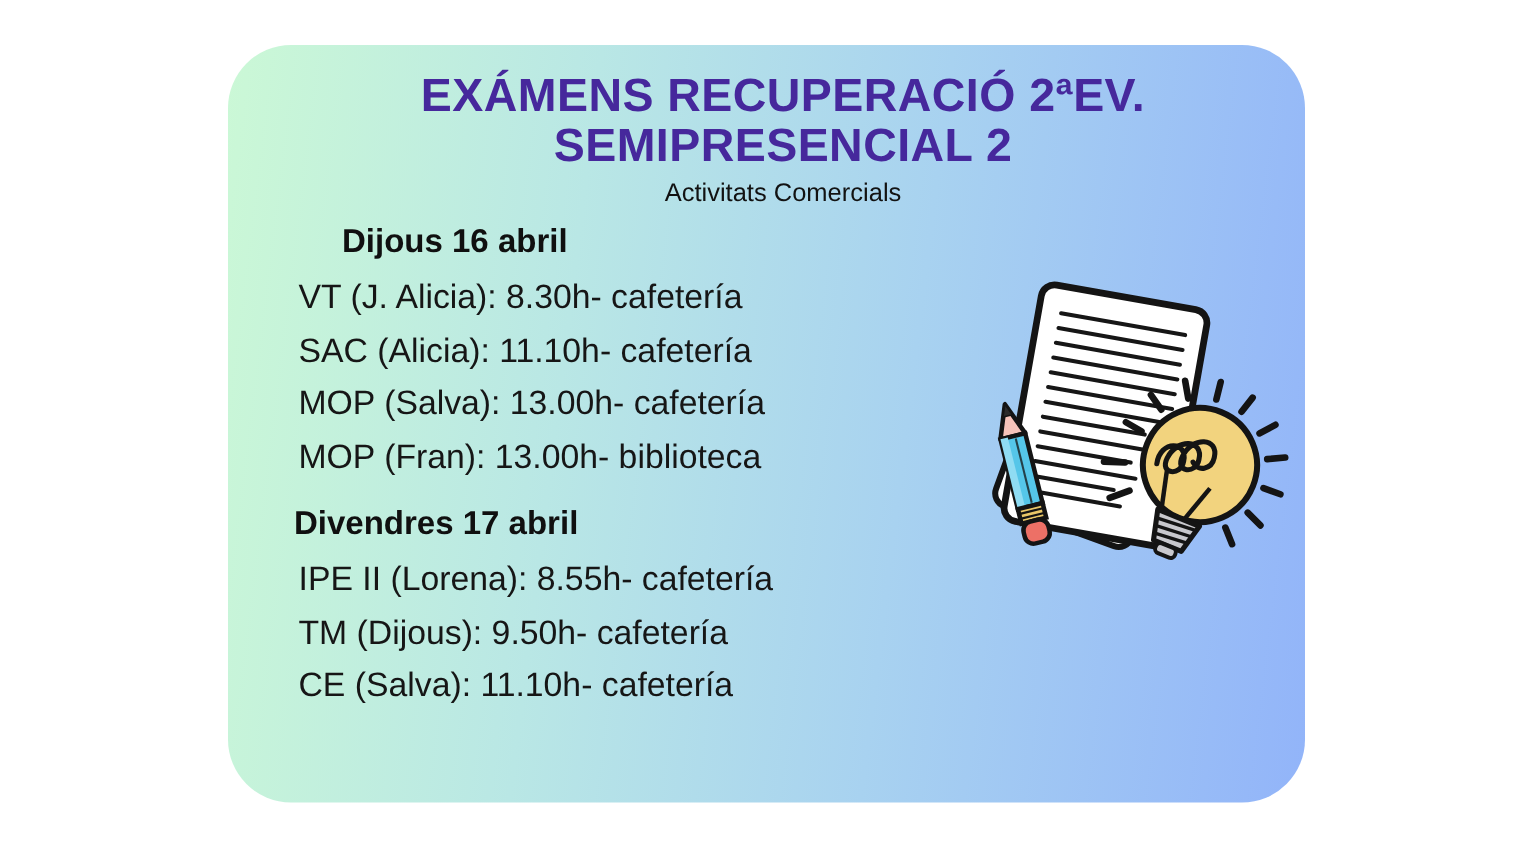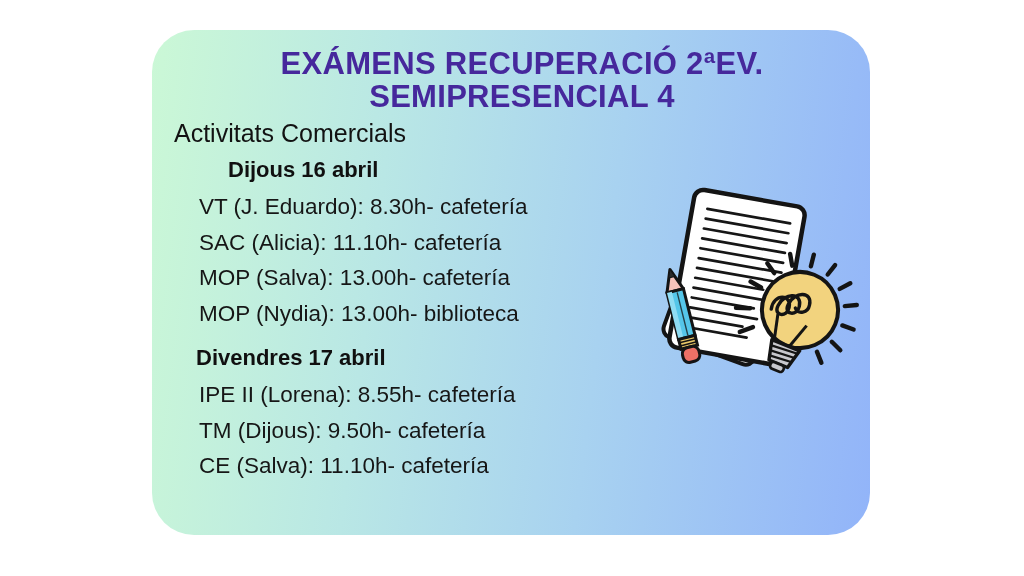--- a/index.html
+++ b/index.html
@@ -13,22 +13,22 @@
     border-radius:42px;
     background:linear-gradient(97deg,#cbf8d6 0%,#b9e7e5 32%,#a8d2f0 62%,#92b4f9 100%);
   }
   .head{padding-left:22px;}
   .title{
     margin-top:17px;text-align:center;
     font-weight:800;font-size:31px;line-height:33px;
     color:#46289c;letter-spacing:.3px;
   }
   .subtitle{
-    margin-top:6px;
-    font-size:25px;color:#121212;
+    margin-top:6px;text-align:center;
+    font-size:17px;color:#121212;
   }
   .heading{
     margin:9px 0 0 76px;
     font-size:22px;font-weight:700;color:#101010;
   }
   .heading.second{margin-top:14px;margin-left:44px;}
   .list{margin:6px 0 0 47px;font-size:22.5px;color:#161616;}
   .list .item{line-height:35.5px;white-space:nowrap;}
   .illustration{
     position:absolute;left:478px;top:150px;width:250px;height:230px;
@@ -36,31 +36,31 @@
   }
 </style>
 </head>
 <body>
 
 <div class="stage">
   <div class="card">
     <div class="head">
       <div class="title">
         <div>EXÁMENS RECUPERACIÓ 2ªEV.</div>
-        <div>SEMIPRESENCIAL 4</div>
+        <div>SEMIPRESENCIAL 2</div>
       </div>
       <div class="subtitle">Activitats Comercials</div>
     </div>
 
     <div class="heading">Dijous 16 abril</div>
     <div class="list">
-      <div class="item">VT (J. Eduardo): 8.30h- cafetería</div>
+      <div class="item">VT (J. Alicia): 8.30h- cafetería</div>
       <div class="item">SAC (Alicia): 11.10h- cafetería</div>
       <div class="item">MOP (Salva): 13.00h- cafetería</div>
-      <div class="item">MOP (Nydia): 13.00h- biblioteca</div>
+      <div class="item">MOP (Fran): 13.00h- biblioteca</div>
     </div>
 
     <div class="heading second">Divendres 17 abril</div>
     <div class="list">
       <div class="item">IPE II (Lorena): 8.55h- cafetería</div>
       <div class="item">TM (Dijous): 9.50h- cafetería</div>
       <div class="item">CE (Salva): 11.10h- cafetería</div>
     </div>
 
     <svg class="illustration" viewBox="0 0 250 230" xmlns="http://www.w3.org/2000/svg">

